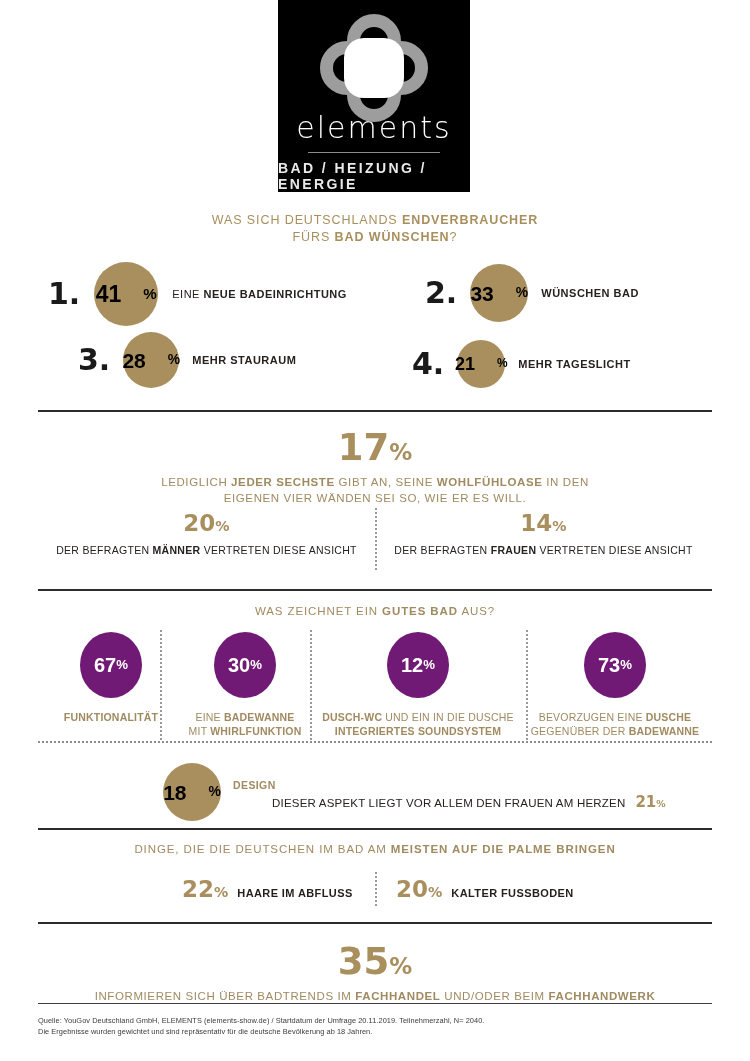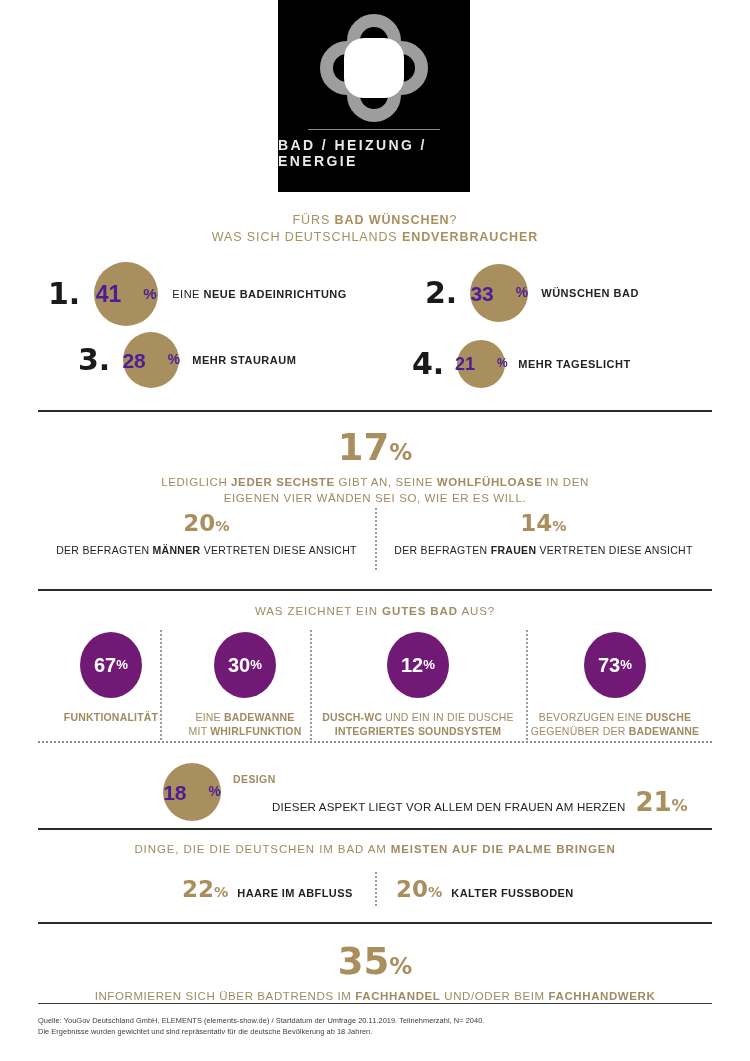--- a/index.html
+++ b/index.html
@@ -107,21 +107,21 @@
   .rank-num {
     font-size: 30px;
     font-weight: bold;
     color: #1a1a1a;
     font-family: "DejaVu Sans", sans-serif;
     line-height: 1;
   }
   .circle {
     border-radius: 50%;
     background: #a98f5e;
-    color: #4c1d95;
+    color: #000000;
     display: flex;
     align-items: center;
     justify-content: center;
     font-weight: bold;
     line-height: 1;
     box-sizing: border-box;
     gap: 22px;
   }
   .circle .pct-sign { font-size: 0.66em; font-weight: bold; }
   .rank-label {
@@ -268,21 +268,21 @@
     align-items: baseline;
     margin-top: 2px;
   }
   .design-desc {
     font-size: 11.5px;
     letter-spacing: 0.2px;
     color: #262220;
     padding-left: 39px;
   }
   .design-pct {
-    font-size: 26px;
+    font-size: 15px;
     font-weight: bold;
     color: #a98f5e;
     margin-left: 10px;
     line-height: 1;
     font-family: "DejaVu Sans", sans-serif;
   }
   .design-pct .pct-sign { font-size: 0.62em; }
 
   
   .palme-row {
@@ -326,30 +326,31 @@
     <div class="logo-mark">
       <div class="ring r-top"></div>
       <div class="ring r-bottom"></div>
       <div class="ring r-left"></div>
       <div class="ring r-right"></div>
       <div class="petal p1"></div>
       <div class="petal p2"></div>
       <div class="petal p3"></div>
       <div class="petal p4"></div>
     </div>
+    <div class="logo-word">elements</div>
     <div class="logo-rule"></div>
     <div class="logo-sub">BAD / HEIZUNG / ENERGIE</div>
   </div>
 
   <div class="headline">
     <div>
+      <span>WAS SICH DEUTSCHLANDS </span><b>ENDVERBRAUCHER</b>
+    </div>
+    <div>
       <span>FÜRS </span><b>BAD WÜNSCHEN</b><span>?</span>
-    </div>
-    <div>
-      <span>WAS SICH DEUTSCHLANDS </span><b>ENDVERBRAUCHER</b>
     </div>
   </div>
 
   <div class="rank-row r1">
     <span class="rank-num">1.</span>
     <span class="circle c41">
         <span>41</span>
         <span class="pct-sign">%</span>
       </span>
     <span class="rank-label"><span>EINE </span><b>NEUE BADEINRICHTUNG</b></span>

